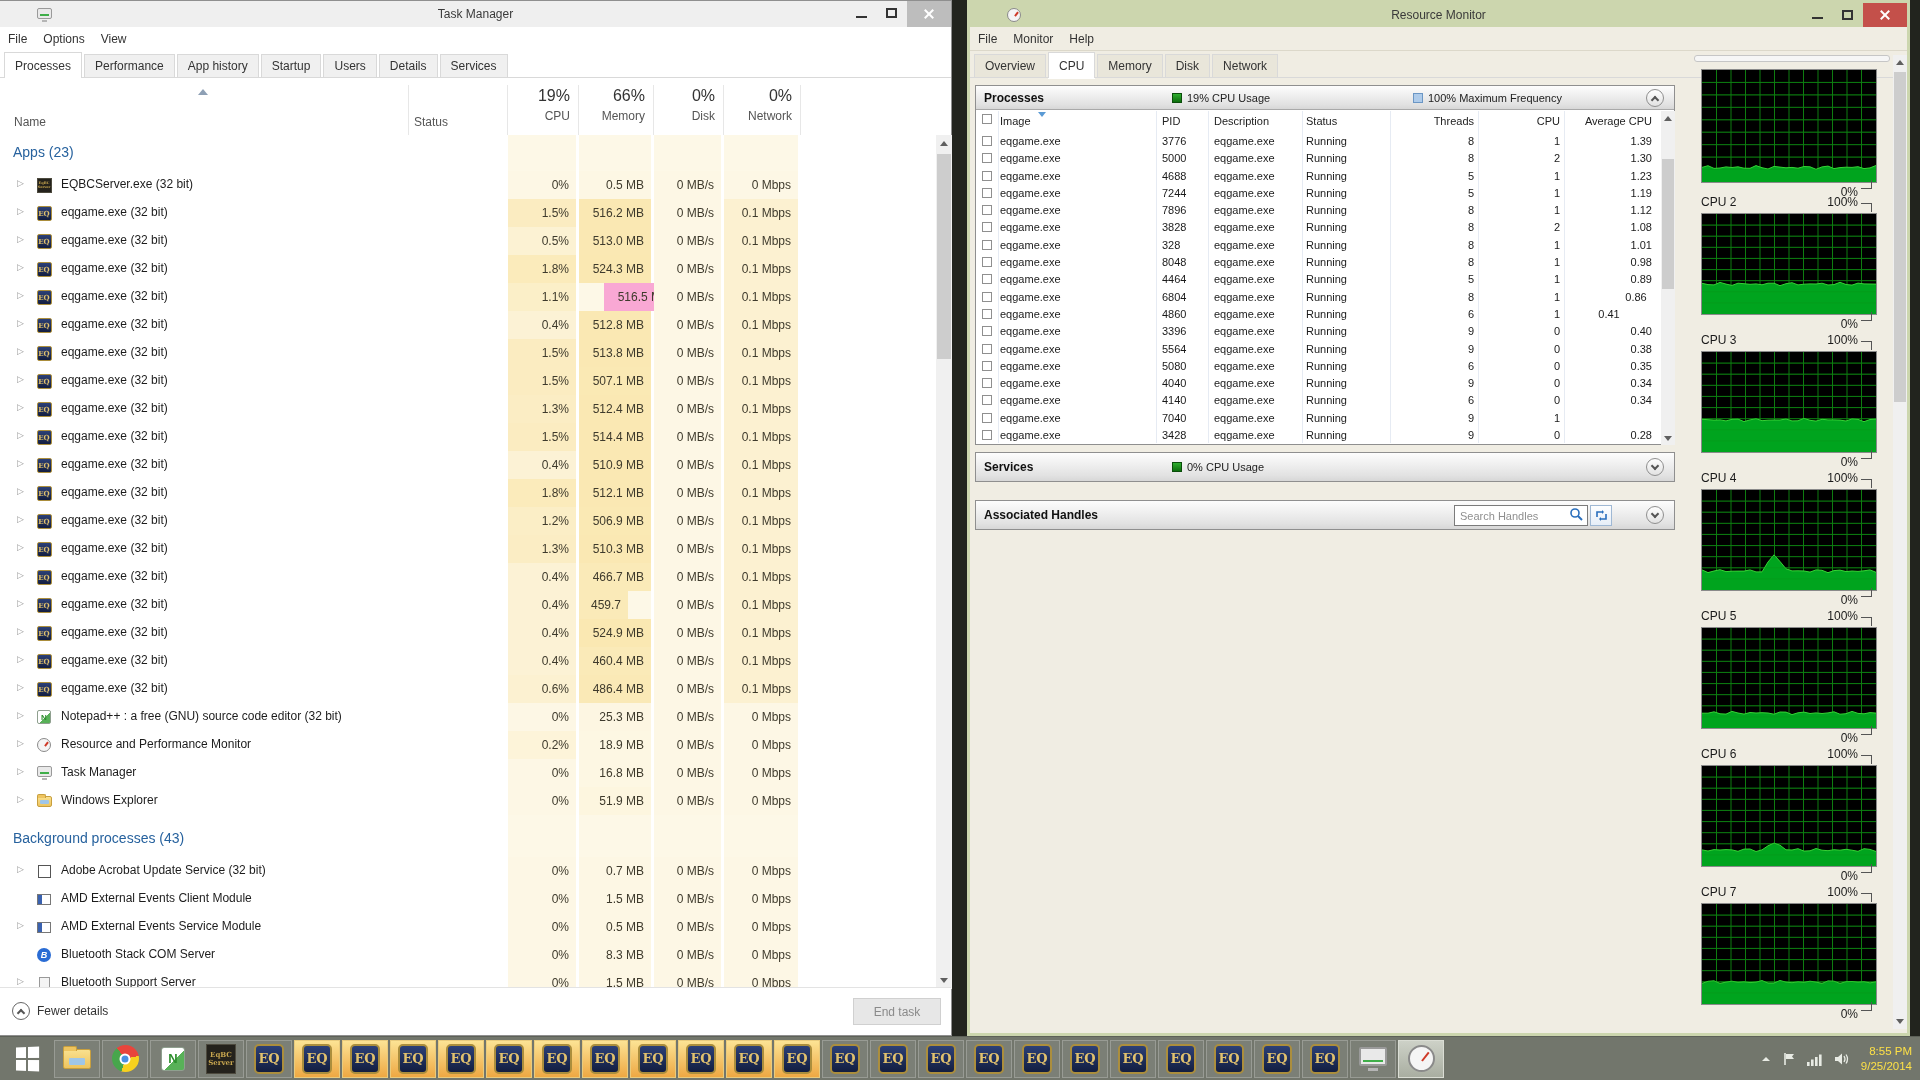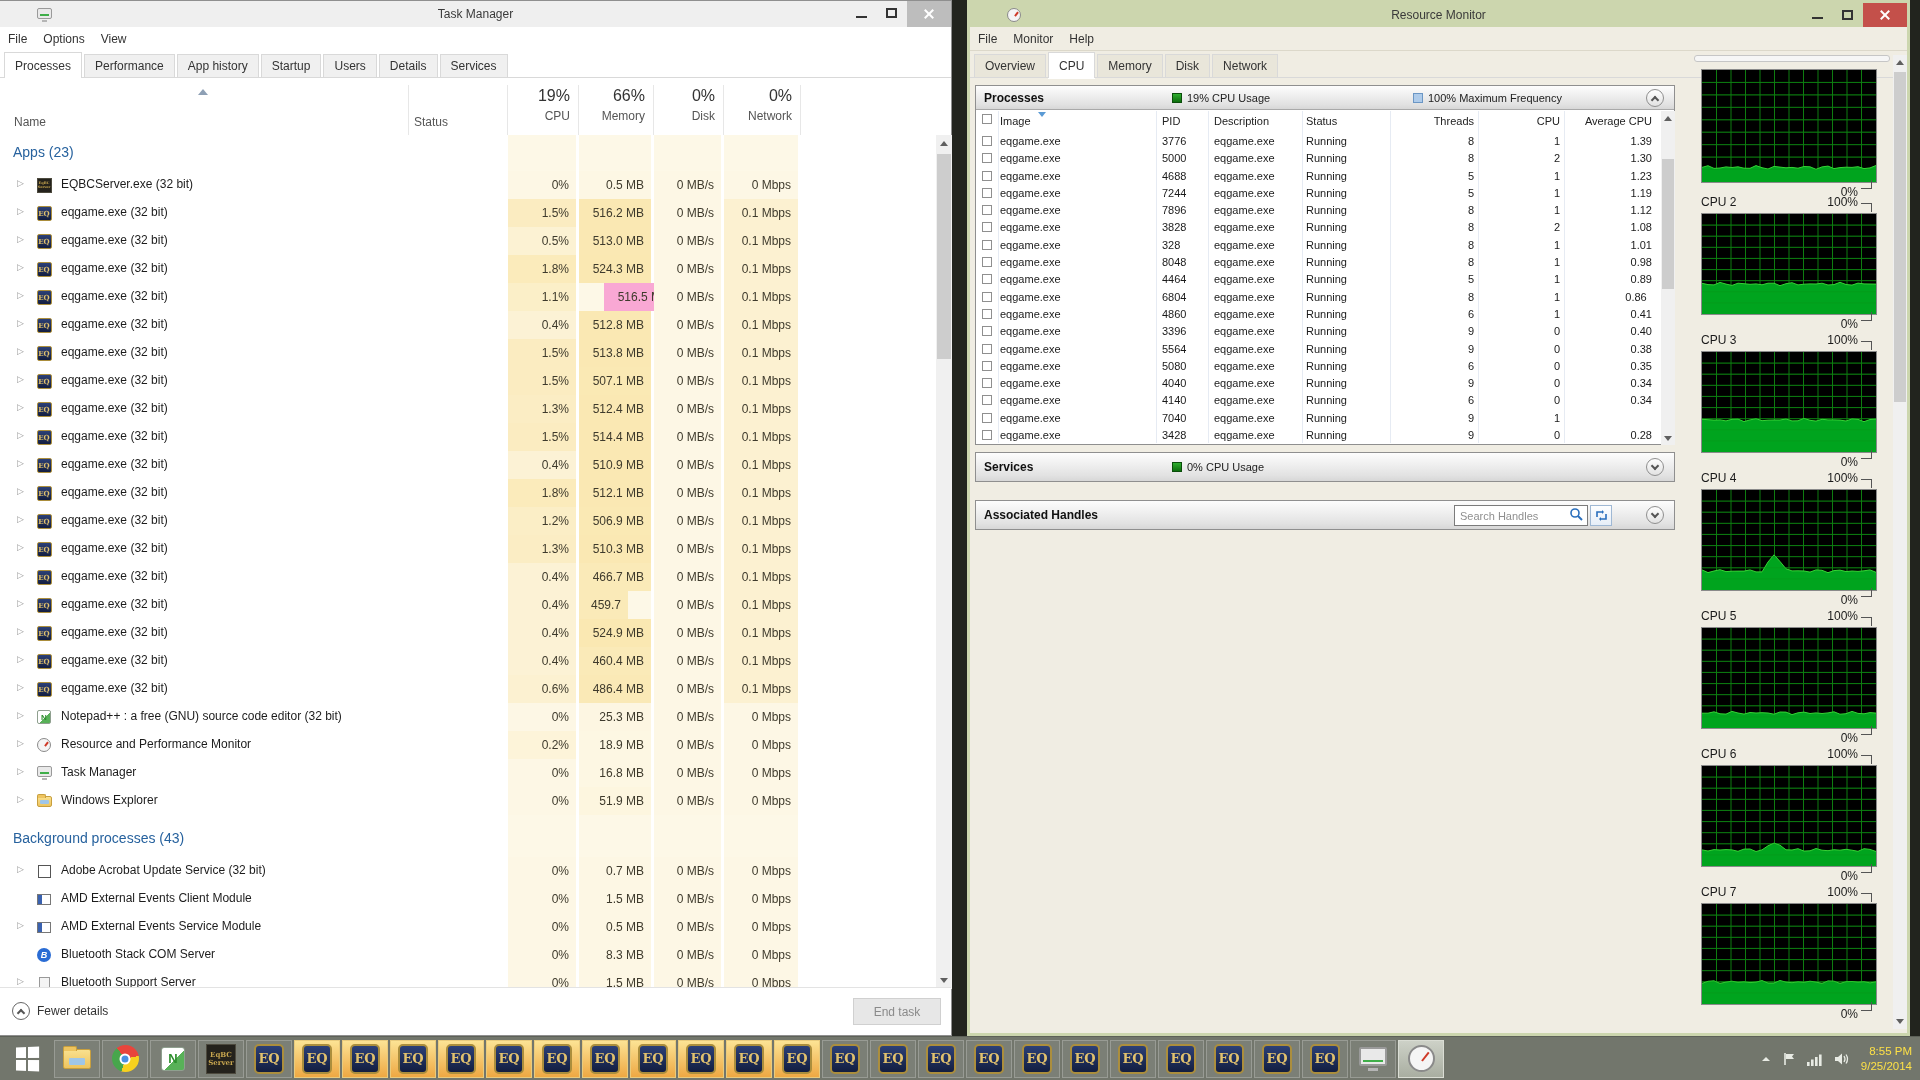--- a/index.html
+++ b/index.html
@@ -726,21 +726,21 @@
             <span class="rm-cell" style="left: 617px; width: 86px; text-align: center;">0.86</span>
           </div>
           <div class="rm-row">
             <span class="cbx"></span>
             <span class="rm-cell" style="left: 24px;">eqgame.exe</span>
             <span class="rm-cell" style="left: 186px;">4860</span>
             <span class="rm-cell" style="left: 238px;">eqgame.exe</span>
             <span class="rm-cell" style="left: 330px;">Running</span>
             <span class="rm-cell" style="left: 420px; width: 78px; text-align: right;">6</span>
             <span class="rm-cell" style="left: 504px; width: 80px; text-align: right;">1</span>
-            <span class="rm-cell" style="left: 590px; width: 86px; text-align: right;">0.41</span>
+            <span class="rm-cell" style="left: 590px; width: 86px; text-align: center;">0.41</span>
           </div>
           <div class="rm-row">
             <span class="cbx"></span>
             <span class="rm-cell" style="left: 24px;">eqgame.exe</span>
             <span class="rm-cell" style="left: 186px;">3396</span>
             <span class="rm-cell" style="left: 238px;">eqgame.exe</span>
             <span class="rm-cell" style="left: 330px;">Running</span>
             <span class="rm-cell" style="left: 420px; width: 78px; text-align: right;">9</span>
             <span class="rm-cell" style="left: 504px; width: 80px; text-align: right;">0</span>
             <span class="rm-cell" style="left: 590px; width: 86px; text-align: right;">0.40</span>

